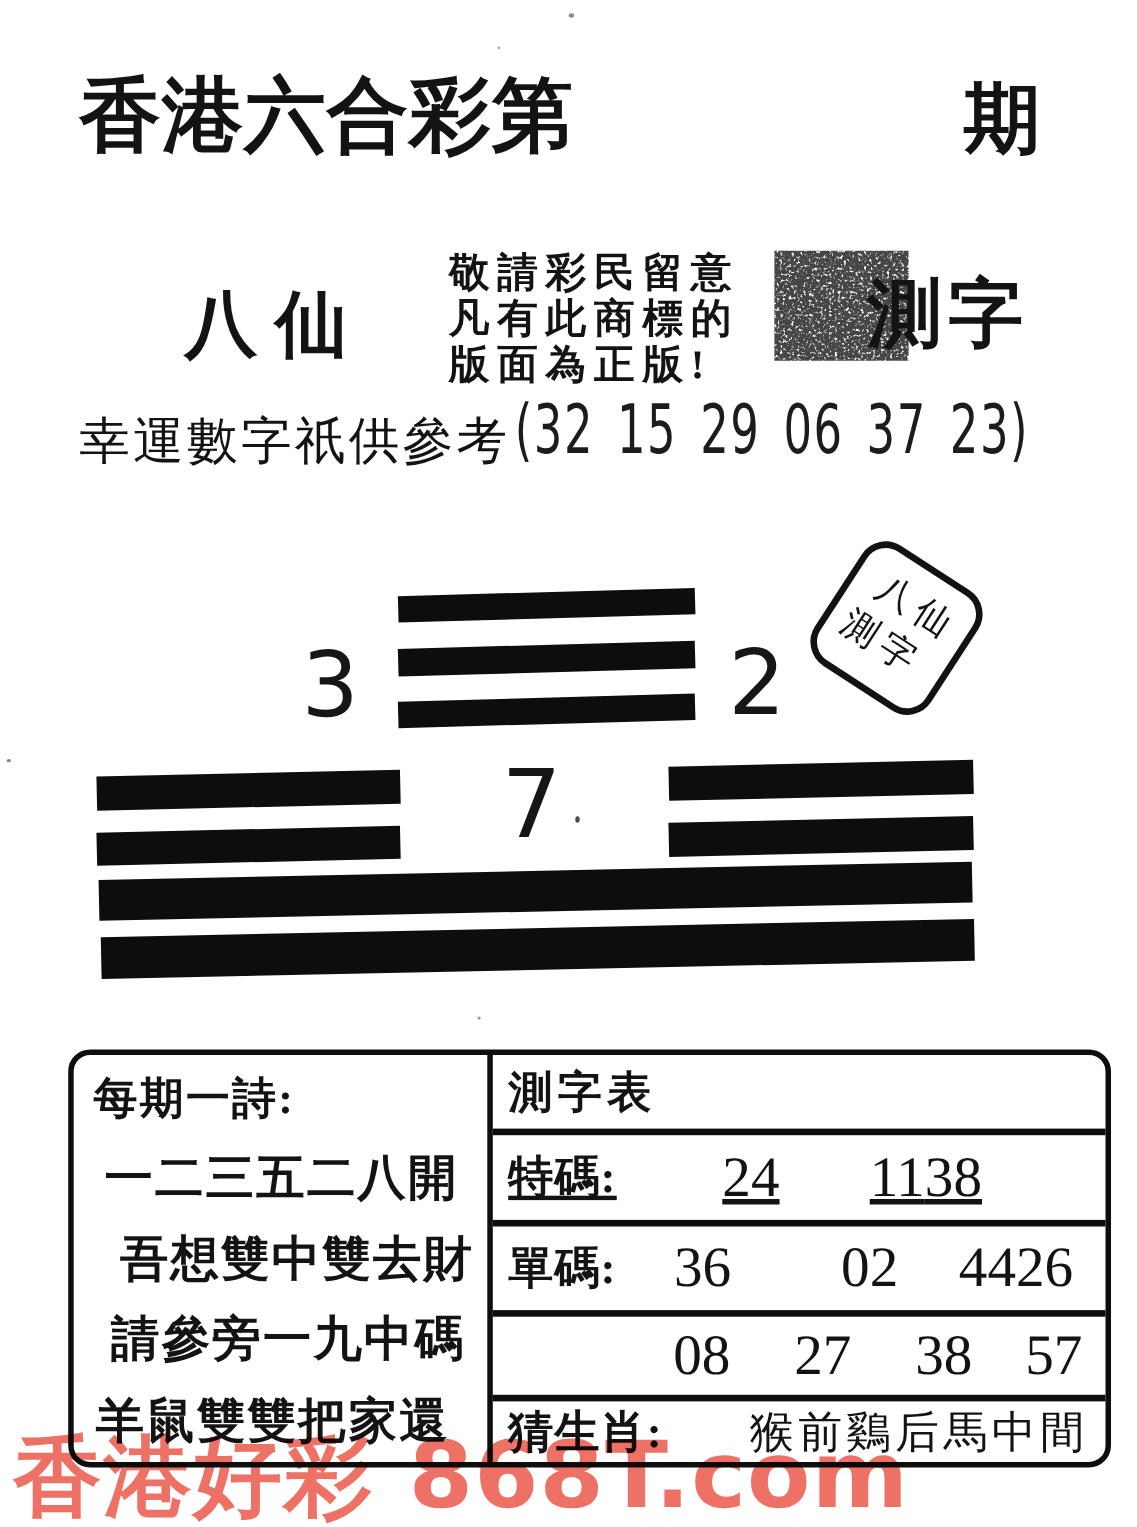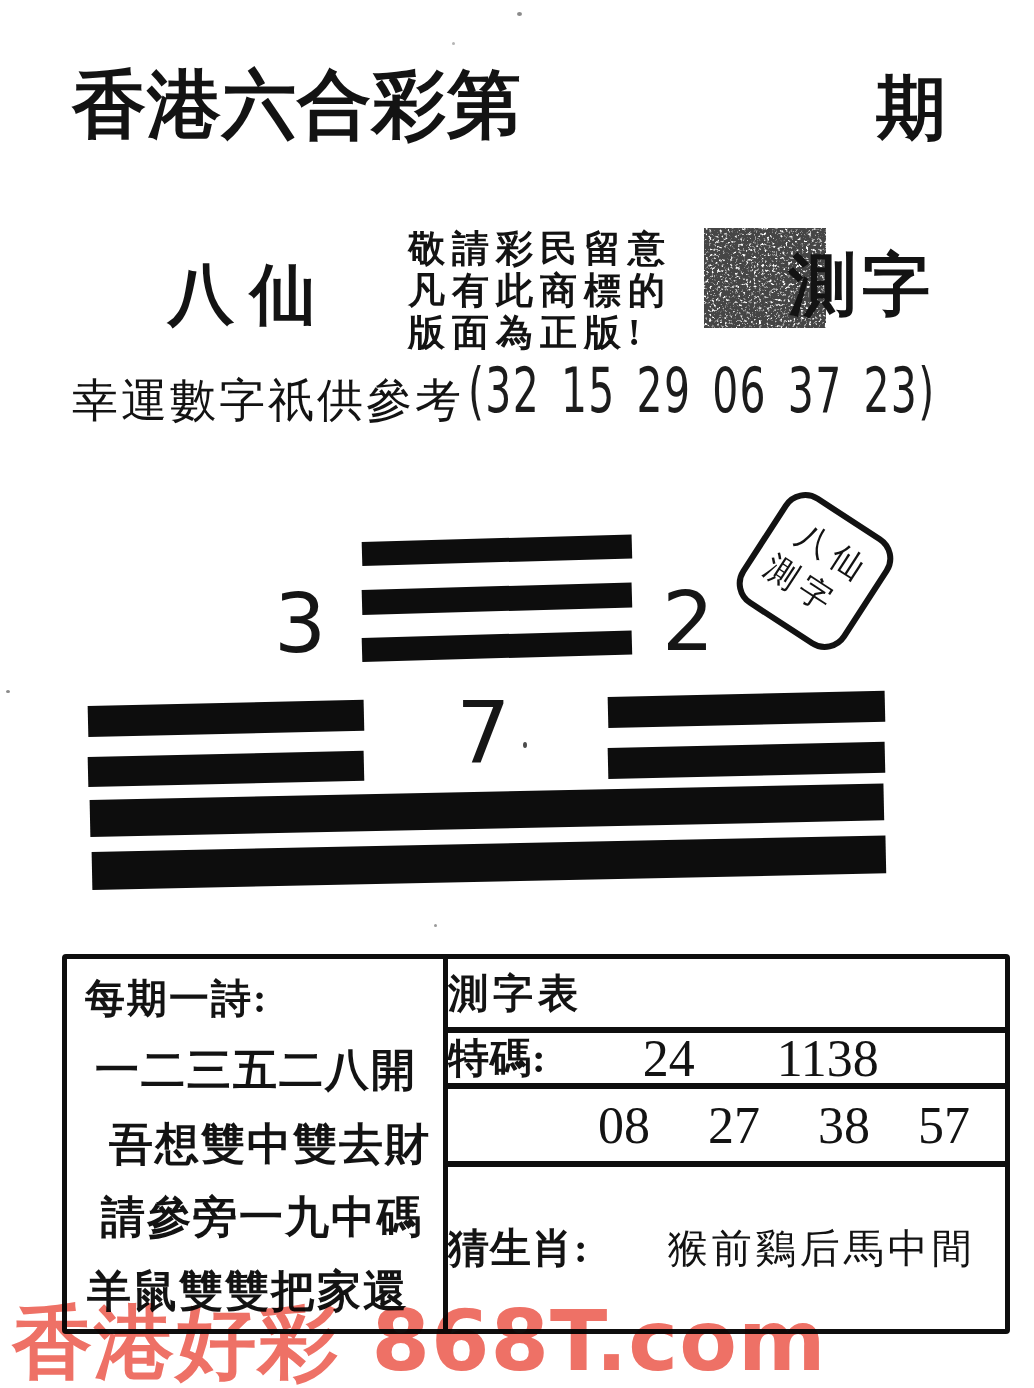--- a/index.html
+++ b/index.html
@@ -41,34 +41,34 @@
   .num-7{left:456px;top:682px;font-size:86px;}
 
   
   .stamp{left:752px;top:506px;width:126px;height:130px;border:6px solid #121212;border-radius:26px;
          transform:rotate(33deg);text-align:center;padding-top:12px;box-sizing:border-box;}
   .stamp .sline{display:block;font-size:33px;line-height:44px;letter-spacing:7px;font-weight:500;}
   .stamp .sline:nth-child(1){transform:translateX(6px);}
   .stamp .sline:nth-child(2){transform:translateX(-4px);}
 
   
-  .ftable{left:62px;top:954px;width:948px;height:380px;border:5px solid #0e0e0e;border-radius:4px;
+  .ftable{left:62px;top:954px;width:948px;height:380px;border:5px solid #0e0e0e;border-radius:20px;
           box-sizing:border-box;display:flex;}
   .ft-left{width:376px;box-sizing:border-box;padding:12px 6px 8px 14px;display:flex;flex-direction:column;justify-content:space-between;}
   .ft-poem-title{font-size:40px;font-weight:600;letter-spacing:2px;margin-left:4px;white-space:nowrap;}
   .ft-poem-line{font-size:44px;font-weight:600;letter-spacing:2px;white-space:nowrap;}
   .ft-poem-line.l1{margin-left:14px;}
   .ft-poem-line.l2{margin-left:28px;}
   .ft-poem-line.l3{margin-left:20px;}
   .ft-poem-line.l4{margin-left:6px;}
   .ft-right{flex:1;border-left:5px solid #0e0e0e;display:flex;flex-direction:column;box-sizing:border-box;}
-  .ft-row{display:flex;align-items:center;box-sizing:border-box;white-space:nowrap;}
+  .ft-row{display:flex;align-items:center;box-sizing:border-box;padding-left:14px;white-space:nowrap;}
   .ft-row.sep{border-bottom:6px solid #0e0e0e;}
   .ft-row.r1{height:74px;}
-  .ft-row.r2{height:56px;}
+  .ft-row.r2{height:84px;text-decoration:underline;}
   .ft-row.r3{height:84px;}
   .ft-row.r4{height:78px;}
   .ft-row.r5{flex:1;gap:27px;}
   .ft-chart-title{font-size:40px;font-weight:600;letter-spacing:5px;}
   .ft-label{font-size:41px;font-weight:600;letter-spacing:1px;}
   .ft-num{font-size:52px;font-weight:500;font-family:"Liberation Serif","DejaVu Serif",serif;}
   .r2 .ft-num:nth-of-type(1){margin-left:28px;}
   .r2 .ft-num:nth-of-type(2){margin-left:96px;}
   .r2 .ft-num:nth-of-type(3){margin-left:82px;}
   .r3 .ft-num:nth-of-type(1){margin-left:28px;}
@@ -153,20 +153,27 @@
     <div class="ft-right">
       <div class="ft-row r1 sep">
         <span class="ft-chart-title">測字表</span>
       </div>
       <div class="ft-row r2 sep">
         <span class="ft-label">特碼:</span>
         <span class="ft-num">24</span>
         <span class="ft-num">11</span>
         <span class="ft-num">38</span>
       </div>
+      <div class="ft-row r3 sep">
+        <span class="ft-label">單碼:</span>
+        <span class="ft-num">36</span>
+        <span class="ft-num">02</span>
+        <span class="ft-num">44</span>
+        <span class="ft-num">26</span>
+      </div>
       <div class="ft-row r4 sep">
         <span class="ft-num">08</span>
         <span class="ft-num">27</span>
         <span class="ft-num">38</span>
         <span class="ft-num">57</span>
       </div>
       <div class="ft-row r5">
         <span class="ft-label">猜生肖:</span>
         <span class="ft-zodiac">猴前鷄后馬中間</span>
       </div>

